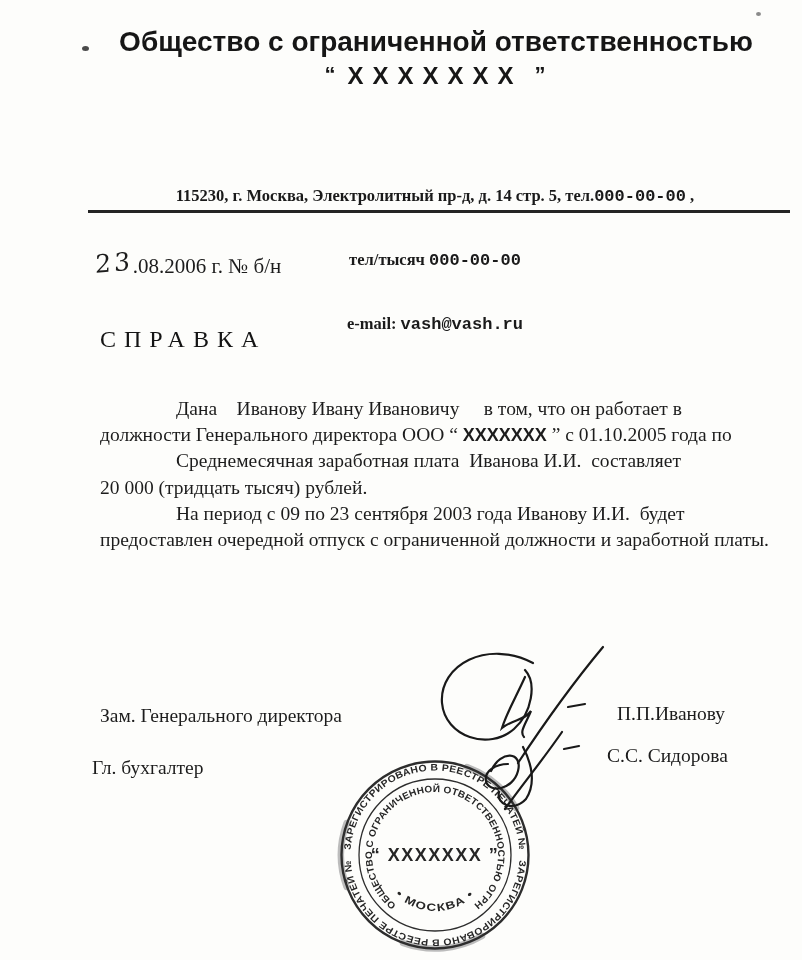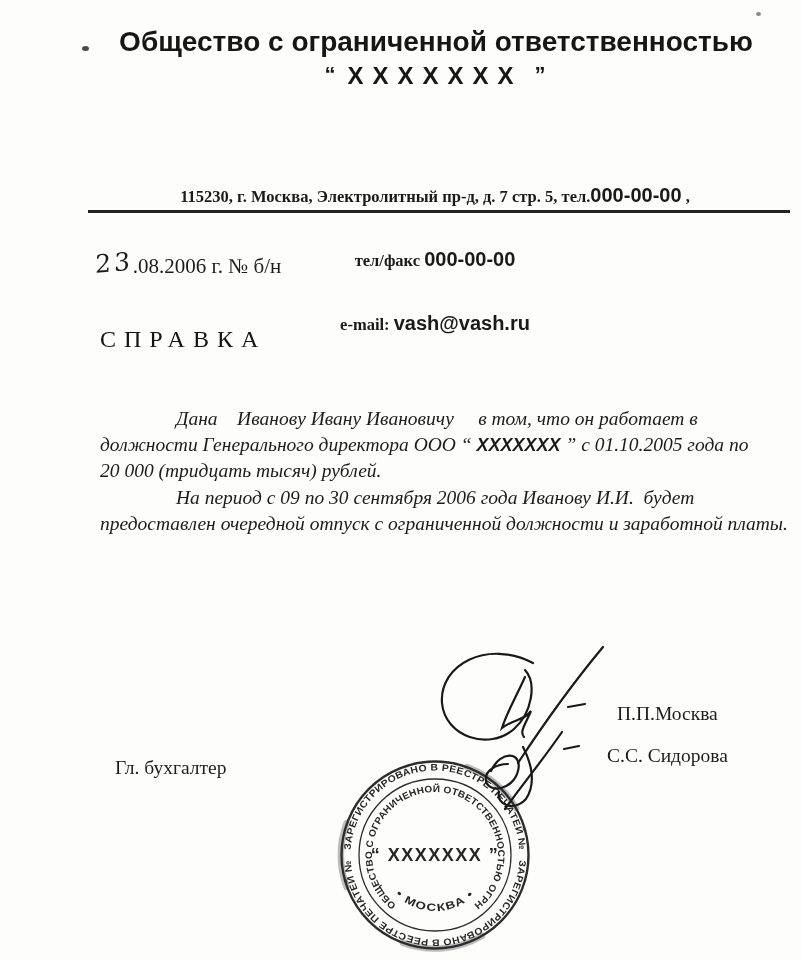--- a/index.html
+++ b/index.html
@@ -19,42 +19,42 @@
     font-family:"Liberation Sans", sans-serif; font-weight:bold; font-size:24px;
     color:#161616;
   }
   .org-name-line .qt{letter-spacing:0; font-size:22px; vertical-align:2px;}
   .org-name-line .nm{letter-spacing:9px; padding:0 12px;}
   .contact{
     position:absolute; top:143px; left:70px; width:730px; text-align:center;
     font-weight:bold; font-size:16.5px; line-height:21px; color:#1a1a1a;
     white-space:pre;
   }
-  .contact .num{font-family:Liberation Sans, sans-serif; font-size:20px;}
+  .contact .num{font-family:Liberation Mono, monospace; font-size:17px;}
   .rule{position:absolute; top:210px; left:88px; width:702px; height:2.5px; background:#242424;}
   
   .date-line{position:absolute; top:250px; left:95px; font-size:21px; white-space:pre;}
   .hand{
     display:inline-block; transform:rotate(-5deg) skewX(-6deg); transform-origin:bottom left;
     font-size:25px; letter-spacing:3px; font-family:"DejaVu Serif", serif;
   }
   
   .doc-title{
     position:absolute; top:326px; left:100px; width:670px; 
     font-size:24px; letter-spacing:8px; color:#141414;
   }
   
-  .body-text{position:absolute; top:406px; left:100px; width:672px; font-size:19.5px;font-style:italic;}
+  .body-text{position:absolute; top:396px; left:100px; width:672px; font-size:19.5px;}
   .bline{white-space:pre; line-height:26.2px;}
   .indent{padding-left:76px;}
   .xname{font-family:"Liberation Sans", sans-serif; font-weight:bold; font-size:18px;}
   
   .sig-label{position:absolute; font-size:19.5px; white-space:pre;}
   .role1{top:705px; left:100px;}
-  .role2{top:757px; left:115px;}
+  .role2{top:757px; left:92px;}
   .name1{top:703px; left:617px;}
   .name2{top:745px; left:607px;}
   .sig-svg{position:absolute; top:635px; left:415px; z-index:3;}
   .sig-svg path{stroke:#191919; stroke-width:2.2; fill:none; stroke-linecap:round;}
   
   .stamp-svg{position:absolute; top:757px; left:337px; z-index:2;}
   .stamp-svg text{fill:#262626; font-family:"Liberation Sans", sans-serif; font-weight:bold;}
   .stamp-ring-small{font-size:9.5px; letter-spacing:.3px;}
   .stamp-ring-inner{font-size:9.5px; letter-spacing:.2px;}
   .stamp-moscow{font-size:10.5px; letter-spacing:1px;}
@@ -69,40 +69,42 @@
 
 <div class="page">
 
   <div class="speck s1"></div>
   <div class="speck s2"></div>
 
   <div class="org-type">Общество с ограниченной ответственностью</div>
   <div class="org-name-line"><span class="qt">“</span><span class="nm">XXXXXXX</span><span class="qt">”</span></div>
 
   <div class="contact">
-    <div><span>115230, г. Москва, Электролитный пр-д, д. 7 стр. 5, тел.</span><span class="num">000-00-00</span><span> ,</span></div>
-    <div><span>тел/факс </span><span class="num">000-00-00</span></div>
+    <div><span>115230, г. Москва, Электролитный пр-д, д. 14 стр. 5, тел.</span><span class="num">000-00-00</span><span> ,</span></div>
+    <div><span>тел/тысяч </span><span class="num">000-00-00</span></div>
     <div><span>e-mail: </span><span class="num">vash@vash.ru</span></div>
   </div>
 
   <div class="rule"></div>
 
   <div class="date-line"><span class="hand">23</span><span>.08.2006 г. № б/н</span></div>
 
   <div class="doc-title">СПРАВКА</div>
 
   <div class="body-text">
     <div class="bline indent">Дана    Иванову Ивану Ивановичу     в том, что он работает в</div>
     <div class="bline"><span>должности Генерального директора ООО “ </span><span class="xname">XXXXXXX</span><span> ” с 01.10.2005 года по</span></div>
+    <div class="bline indent">Среднемесячная заработная плата  Иванова И.И.  составляет</div>
     <div class="bline">20 000 (тридцать тысяч) рублей.</div>
-    <div class="bline indent">На период с 09 по 30 сентября 2006 года Иванову И.И.  будет</div>
+    <div class="bline indent">На период с 09 по 23 сентября 2003 года Иванову И.И.  будет</div>
     <div class="bline">предоставлен очередной отпуск с ограниченной должности и заработной платы.</div>
   </div>
 
-  <div class="sig-label name1">П.П.Москва</div>
+  <div class="sig-label role1">Зам. Генерального директора</div>
+  <div class="sig-label name1">П.П.Иванову</div>
   <div class="sig-label role2">Гл. бухгалтер</div>
   <div class="sig-label name2">С.С. Сидорова</div>
 
   <svg class="stamp-svg" width="196" height="196" viewBox="0 0 196 196">
     <defs>
       <path id="outerTop" d="M 13.5,98 A 84.5,84.5 0 1 1 182.5,98"></path>
       <path id="outerBottom" d="M 182.5,98 A 84.5,84.5 0 1 1 13.5,98"></path>
       <path id="innerArc" d="M 61.8,149.6 A 63,63 0 1 1 134.2,149.6"></path>
       <path id="bottomArc" d="M 55.1,134 A 56,56 0 0 0 140.9,134"></path>
     </defs>

